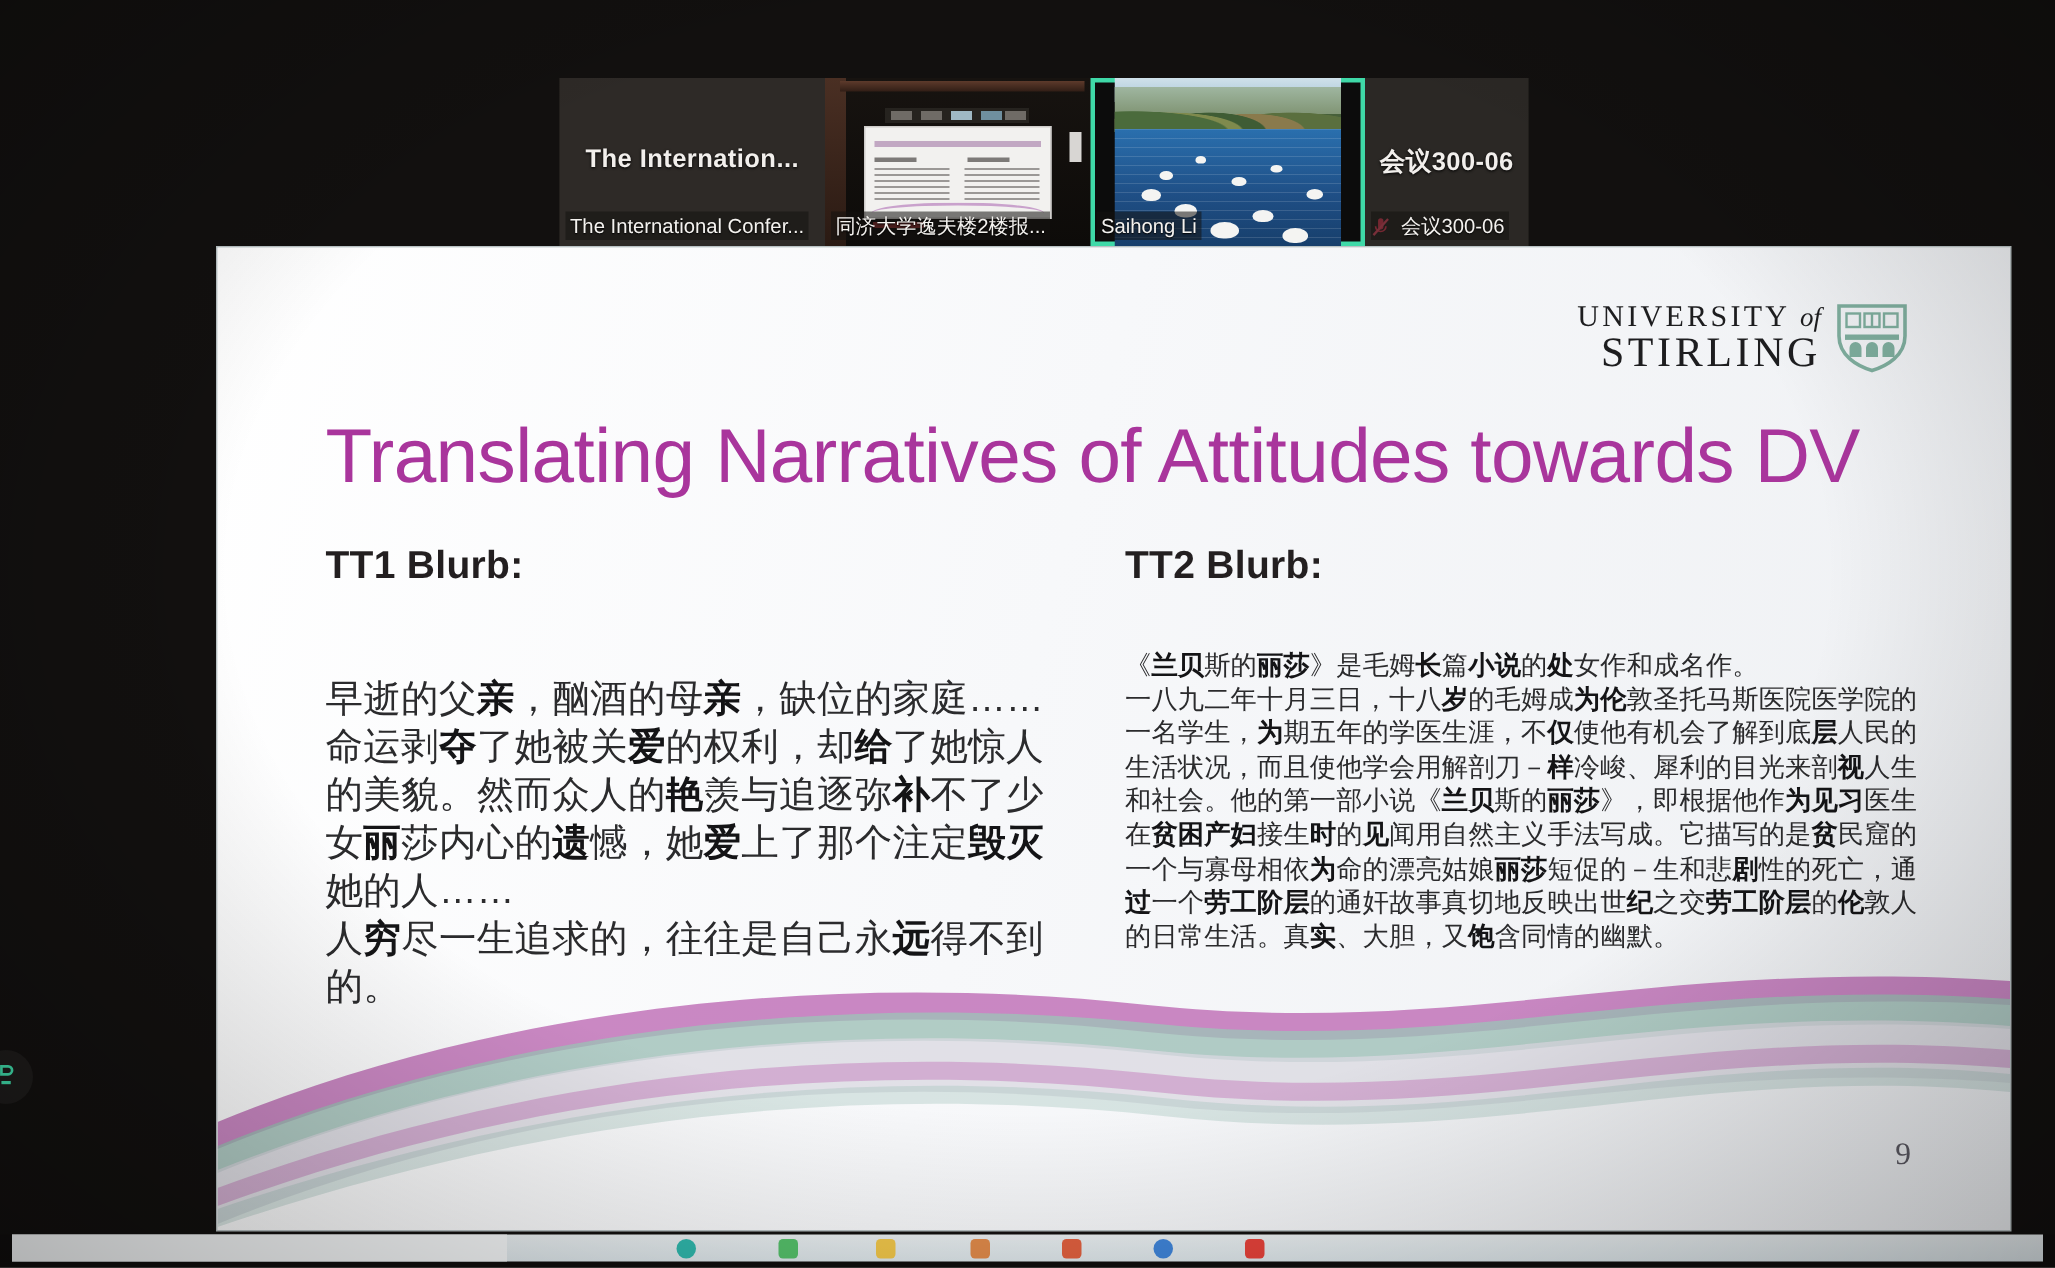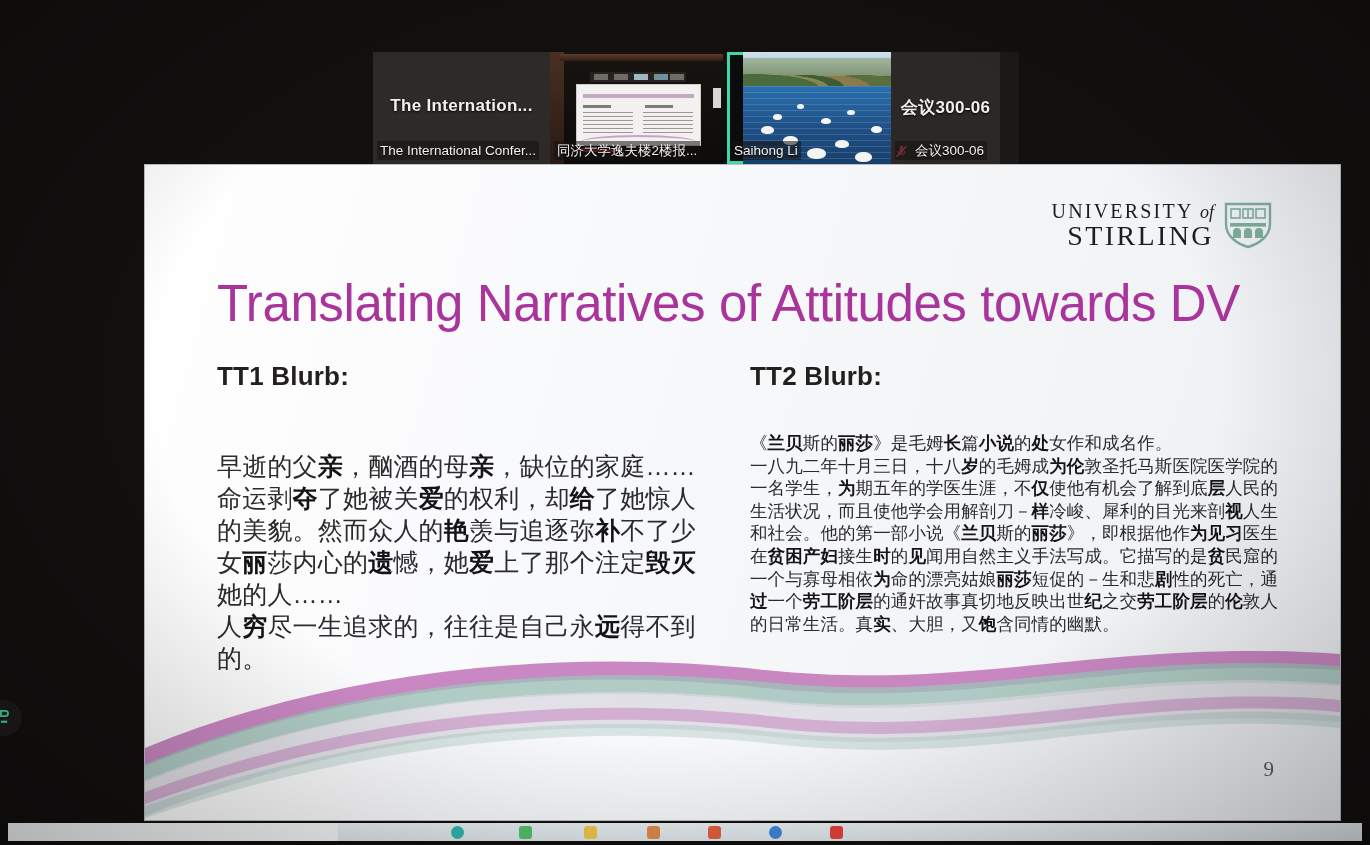--- a/index.html
+++ b/index.html
@@ -27,21 +27,21 @@
     background: #1b1917;
   }
   .tile {
     position: relative;
     height: 112px;
     background: #2b2825;
     overflow: hidden;
   }
   .tile.t1 { width: 177px; background:#2e2a27; }
   .tile.t2 { width: 177px; background:#17140f; }
-  .tile.t3 { width: 164px; background:#0c0c0c; }
+  .tile.t3 { width: 183px; background:#0c0c0c; }
   .tile.t4 { width: 109px; background:#2b2825; }
 
   .tile-center-name {
     position: absolute;
     left: 0; right: 0; top: 44px;
     text-align: center;
     color: #f2efec;
     font-size: 17px;
     font-weight: bold;
     letter-spacing: .3px;

